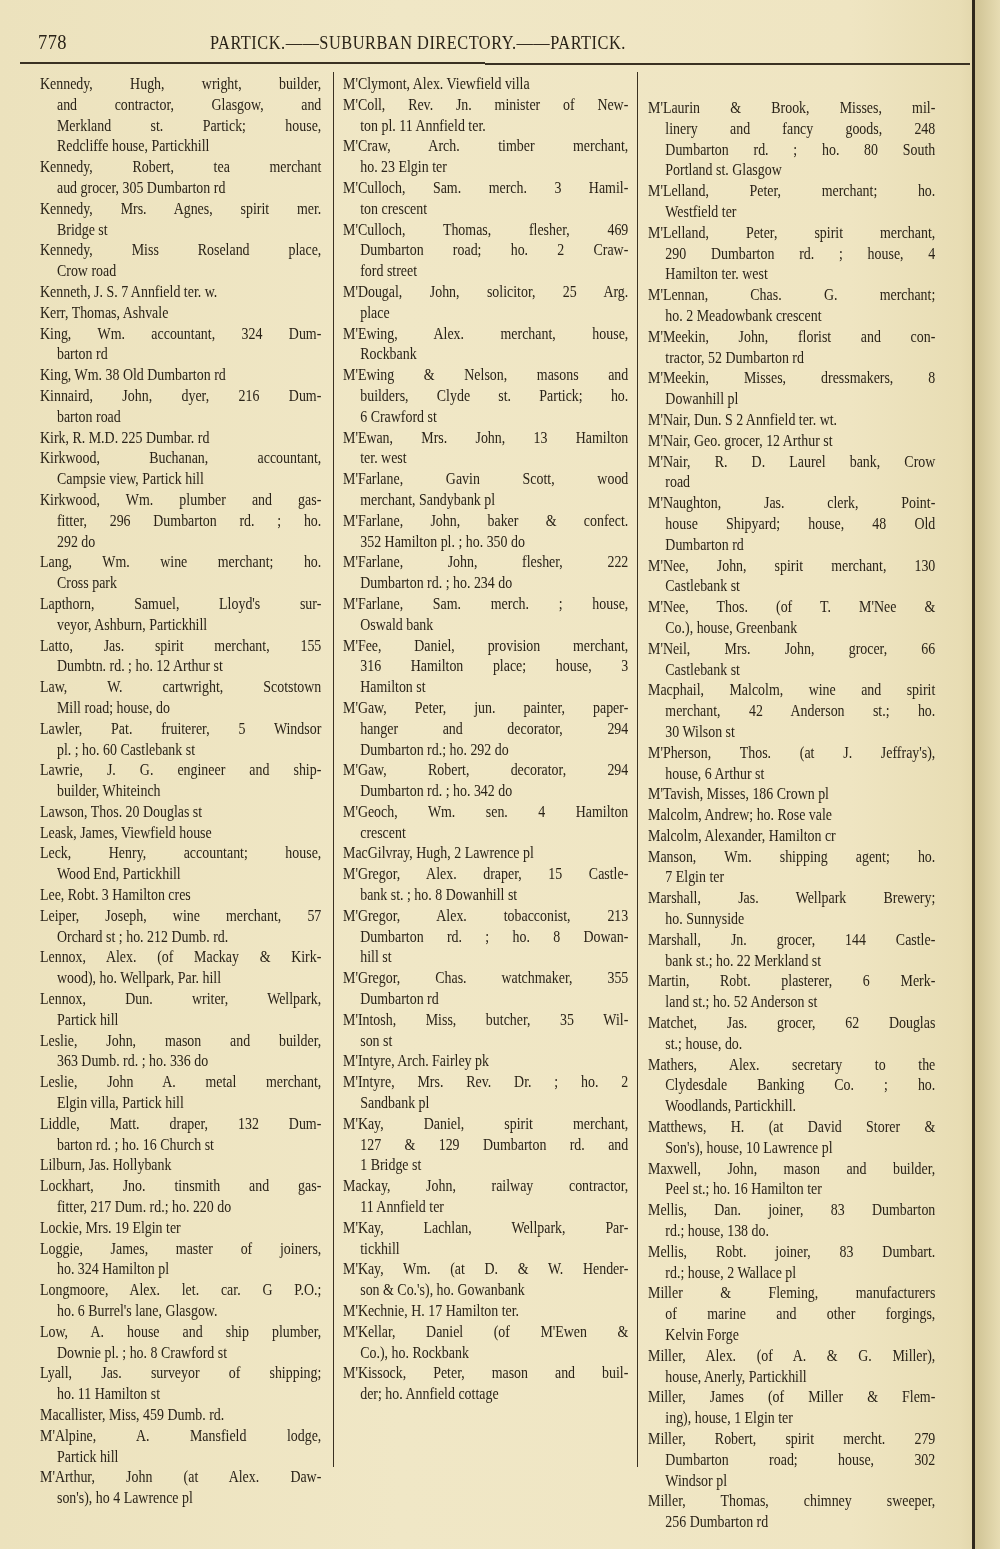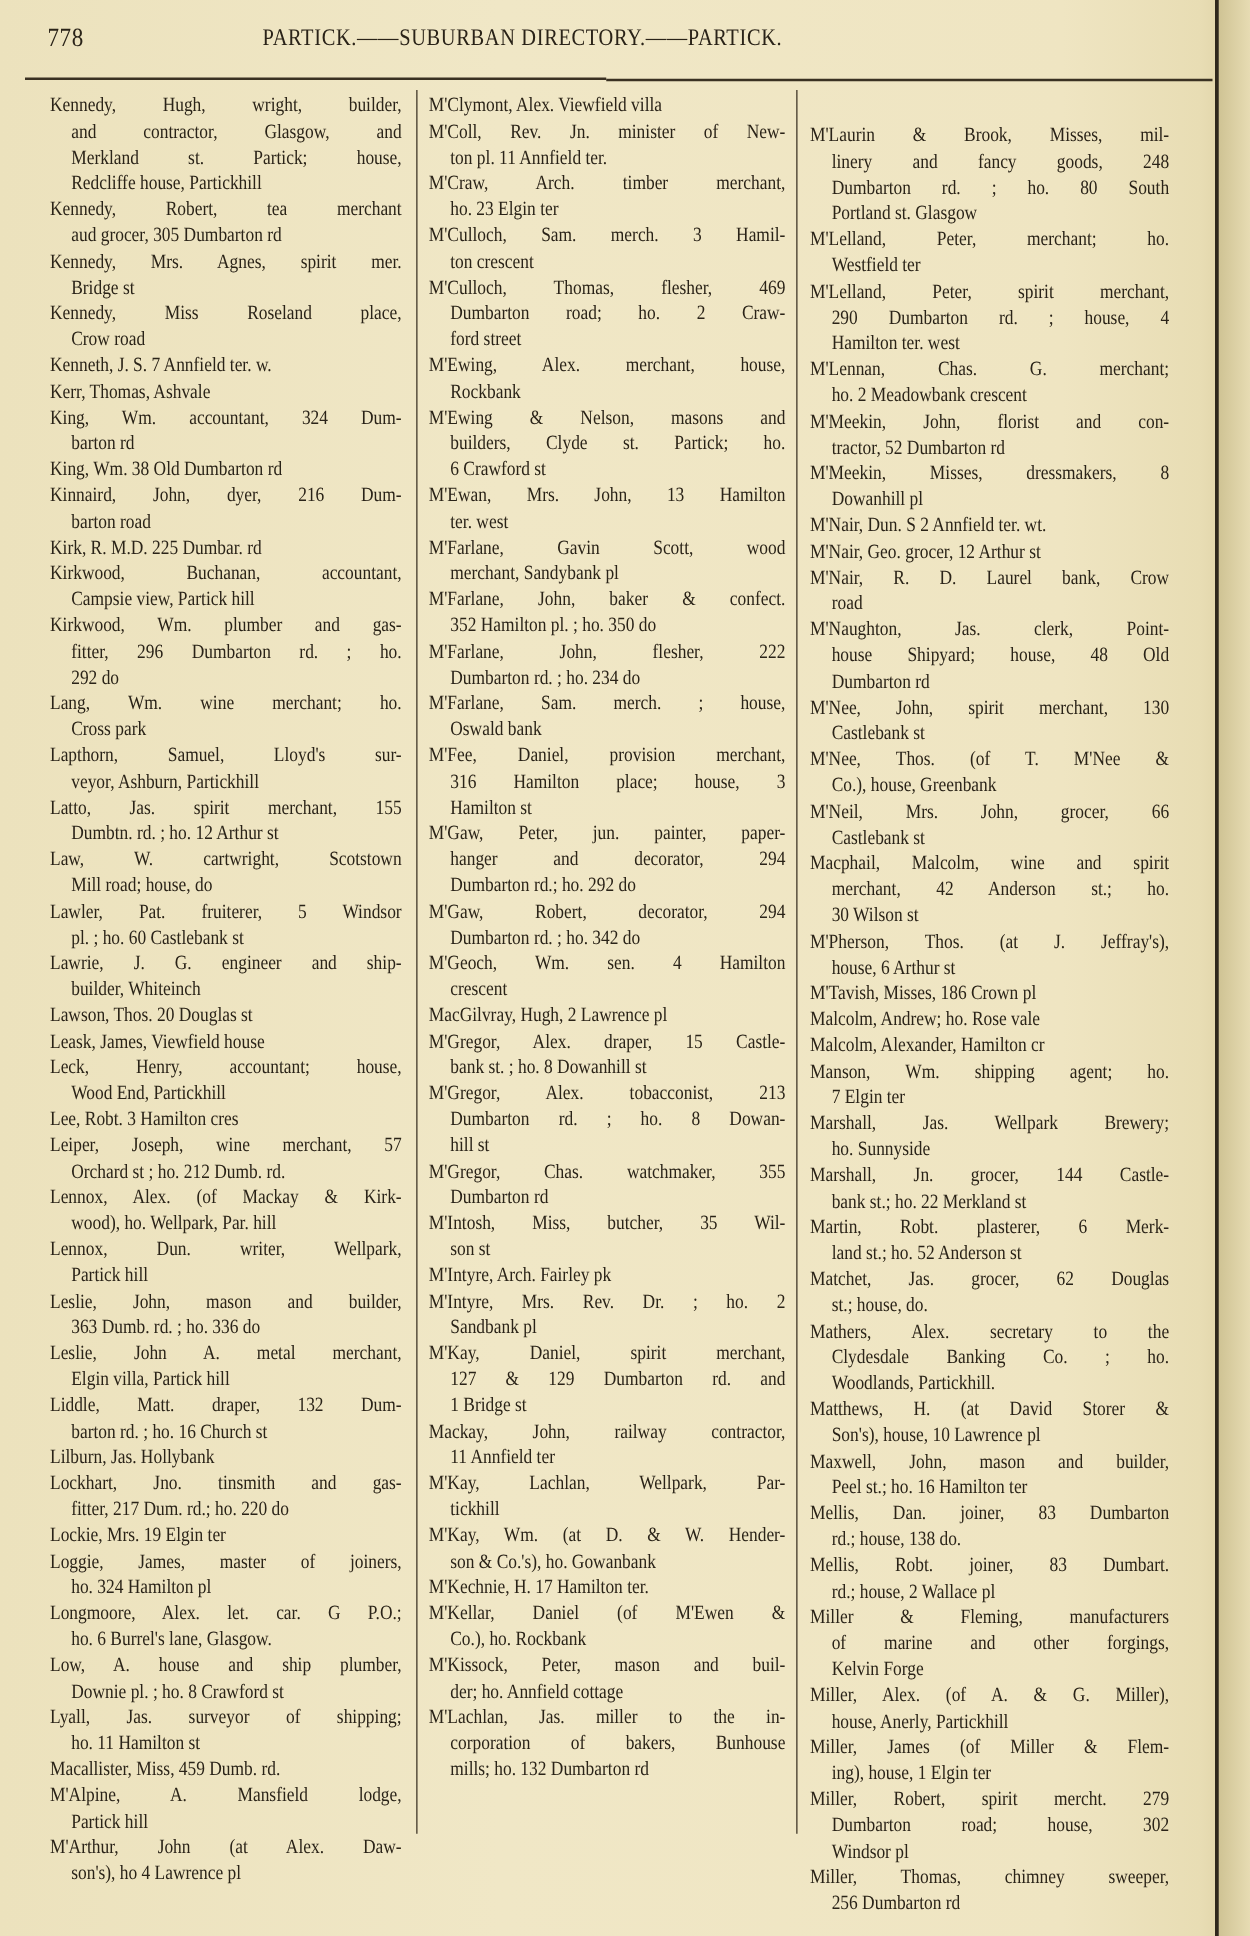--- a/index.html
+++ b/index.html
@@ -16,21 +16,21 @@
   }
   .binding {
     position: absolute; top: 0; left: 972px; width: 3px; height: 1549px;
     background: #2f281c;
   }
   .binding-shade {
     position: absolute; top: 0; left: 975px; width: 25px; height: 1549px;
     background: linear-gradient(90deg, #cfc394, #e7dcb3);
   }
   .header {
-    position: absolute; top: 16px; left: 38px; width: 910px; height: 30px;
+    position: absolute; top: 28px; left: 38px; width: 910px; height: 30px;
   }
   .page-number {
     position: absolute; left: 0; top: 2px; font-size: 21px; letter-spacing: 0.5px;
     font-family: "Liberation Serif", serif; transform: scaleX(0.88); transform-origin: left;
   }
   .running-head {
     position: absolute; left: 172px; top: 4px; font-size: 19px; letter-spacing: 0.6px;
     font-family: "Liberation Serif", serif; transform: scaleX(0.86); transform-origin: left; white-space: nowrap;
   }
   .head-rule {
@@ -236,20 +236,24 @@
       <div class="entry">
         <span class="line">M'Culloch, Sam. merch. 3 Hamil-</span>
         <span class="line cont last">ton crescent</span>
       </div>
       <div class="entry">
         <span class="line">M'Culloch, Thomas, flesher, 469</span>
         <span class="line cont">Dumbarton road; ho. 2 Craw-</span>
         <span class="line cont last">ford street</span>
       </div>
       <div class="entry">
+        <span class="line">M'Dougal, John, solicitor, 25 Arg.</span>
+        <span class="line cont last">place</span>
+      </div>
+      <div class="entry">
         <span class="line">M'Ewing, Alex. merchant, house,</span>
         <span class="line cont last">Rockbank</span>
       </div>
       <div class="entry">
         <span class="line">M'Ewing &amp; Nelson, masons and</span>
         <span class="line cont">builders, Clyde st. Partick; ho.</span>
         <span class="line cont last">6 Crawford st</span>
       </div>
       <div class="entry">
         <span class="line">M'Ewan, Mrs. John, 13 Hamilton</span>
@@ -336,25 +340,20 @@
       <div class="entry">
         <span class="line last">M'Kechnie, H. 17 Hamilton ter.</span>
       </div>
       <div class="entry">
         <span class="line">M'Kellar, Daniel (of M'Ewen &amp;</span>
         <span class="line cont last">Co.), ho. Rockbank</span>
       </div>
       <div class="entry">
         <span class="line">M'Kissock, Peter, mason and buil-</span>
         <span class="line cont last">der; ho. Annfield cottage</span>
-      </div>
-      <div class="entry">
-        <span class="line">M'Lachlan, Jas. miller to the in-</span>
-        <span class="line cont">corporation of bakers, Bunhouse</span>
-        <span class="line cont last">mills; ho. 132 Dumbarton rd</span>
       </div>
     </div>
   <div class="col col-3">
       <div class="entry">
         <span class="line">M'Laurin &amp; Brook, Misses, mil-</span>
         <span class="line cont">linery and fancy goods, 248</span>
         <span class="line cont">Dumbarton rd. ; ho. 80 South</span>
         <span class="line cont last">Portland st. Glasgow</span>
       </div>
       <div class="entry">

